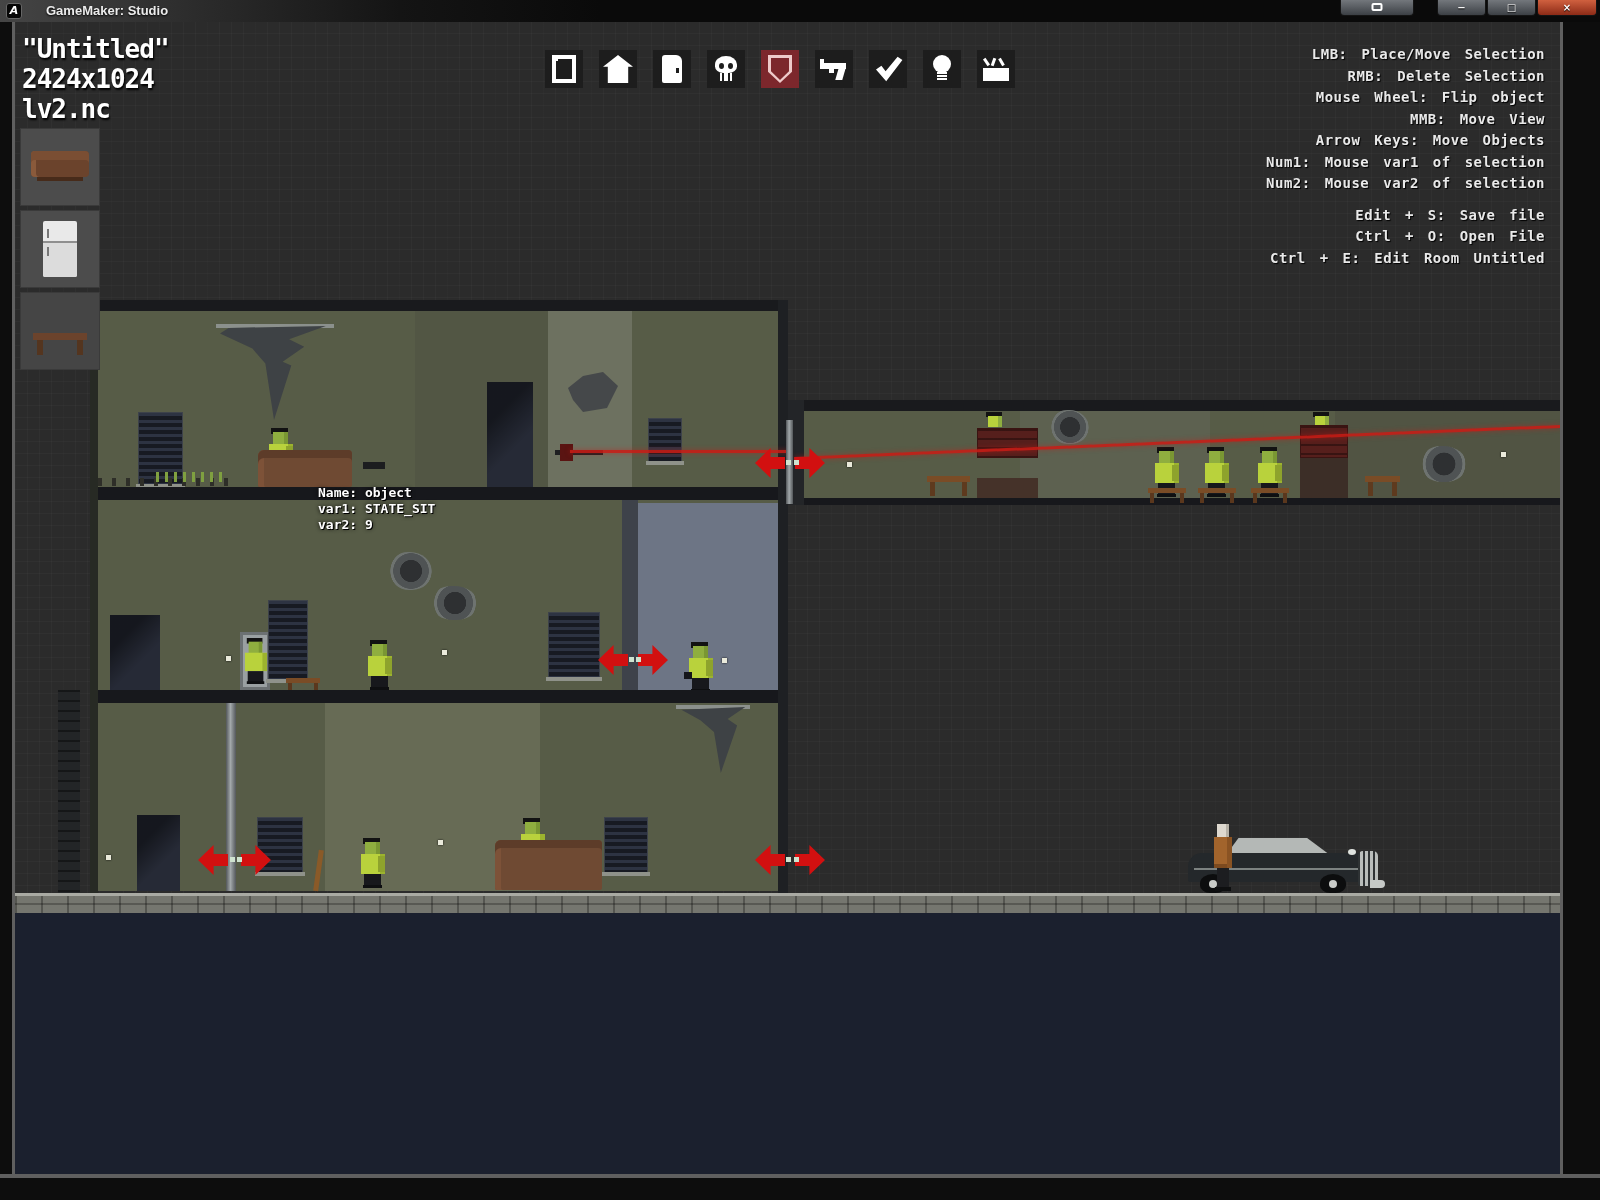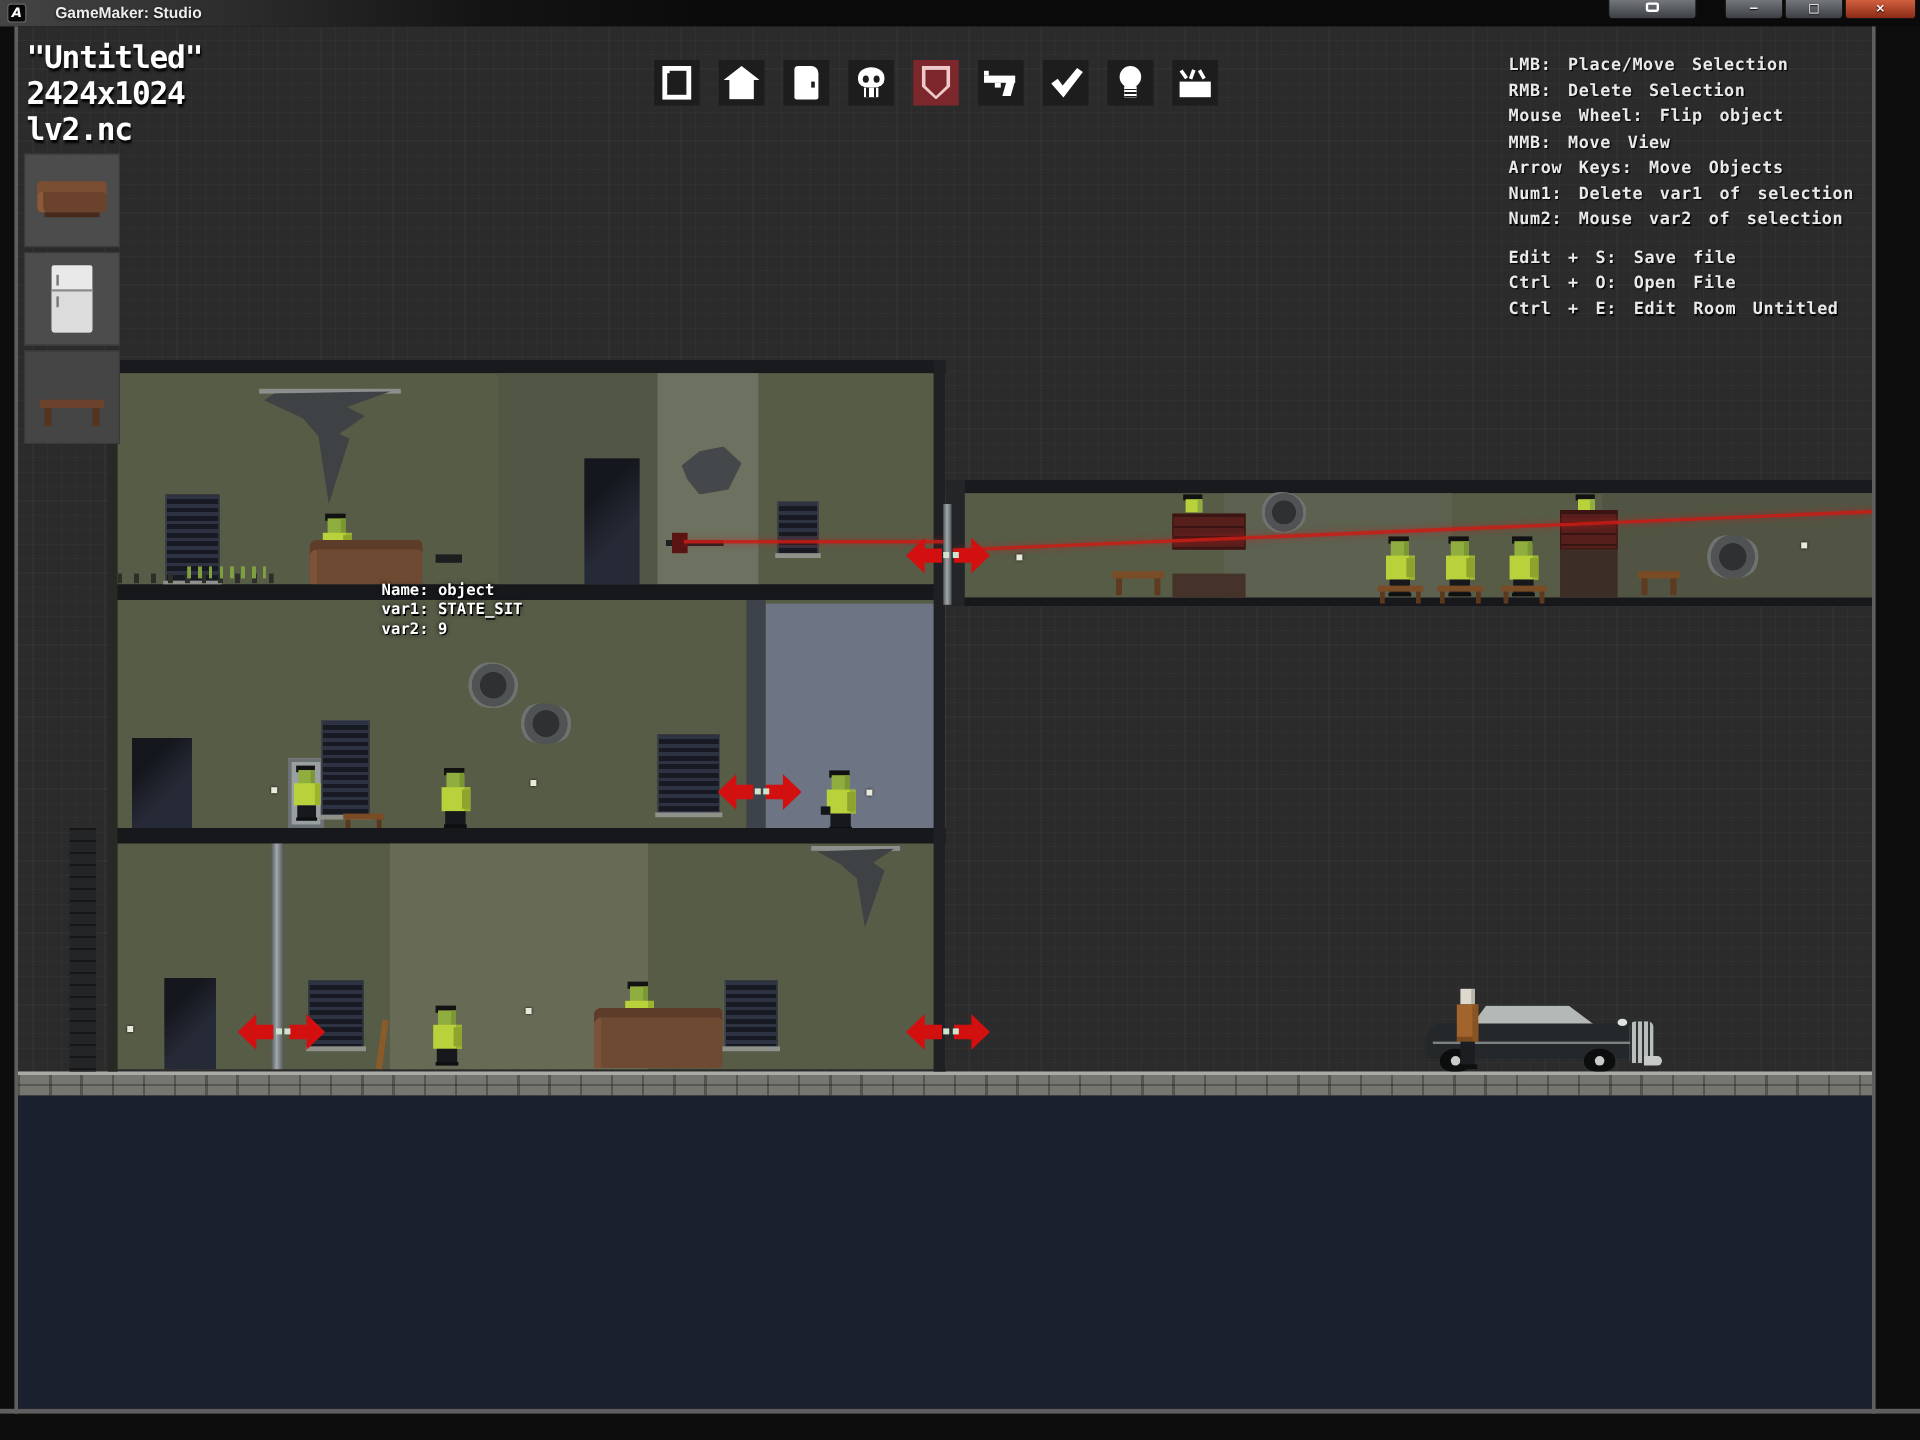--- a/index.html
+++ b/index.html
@@ -83,21 +83,21 @@
   
   #building{position:absolute;left:75px;top:278px;width:698px;height:593px;}
   .floor{position:absolute;left:0;width:698px;background:#575c47;}
   .fdiv{position:absolute;left:0;width:698px;height:13px;background:#17181c;}
   .roofedge{position:absolute;background:#191a1d;}
   .wallL{position:absolute;left:0;top:0;width:8px;height:593px;background:#272a24;}
   .wallR{position:absolute;left:688px;top:0;width:10px;height:593px;background:#1e2023;}
   
   .roominfo{position:absolute;left:7px;top:12px;color:#fff;font:bold 26px/30px "DejaVu Sans Mono",monospace;
       letter-spacing:-1px;text-shadow:1px 2px 2px #000;}
-  .helpbox{position:absolute;right:15px;top:22px;color:#e9e9e9;
+  .helpbox{position:absolute;right:15px;top:22px;text-align:right;color:#e9e9e9;
       font:bold 14px/21.5px "DejaVu Sans Mono",monospace;word-spacing:5px;letter-spacing:.5px;
       text-shadow:1px 1px 1px #000;}
   .helpgap{height:10px;}
   .tooltip{position:absolute;left:303px;top:463px;color:#fff;
       font:bold 13px/16px "DejaVu Sans Mono",monospace;text-shadow:1px 1px 0 #000,0 0 4px #000;}
   
   #toolbar{position:absolute;left:530px;top:28px;display:flex;gap:16px;}
   .tool{width:38px;height:38px;background:#1d1d1d;display:flex;align-items:center;justify-content:center;
       position:relative;}
   .tool.sel{background:#7c272c;}
@@ -464,21 +464,21 @@
     <div class="thumb" style="top:270px;background:#454545;">
         <div class="t-table"></div>
       </div>
 
     <div class="helpbox">
       <div>LMB: Place/Move Selection</div>
       <div>RMB: Delete Selection</div>
       <div>Mouse Wheel: Flip object</div>
       <div>MMB: Move View</div>
       <div>Arrow Keys: Move Objects</div>
-      <div>Num1: Delete var1 of selection</div>
+      <div>Num1: Mouse var1 of selection</div>
       <div>Num2: Mouse var2 of selection</div>
       <div class="helpgap"></div>
       <div>Edit + S: Save file</div>
       <div>Ctrl + O: Open File</div>
       <div>Ctrl + E: Edit Room Untitled</div>
     </div>
 
     <div class="tooltip">
       <div>Name: object</div>
       <div>var1: STATE_SIT</div>

